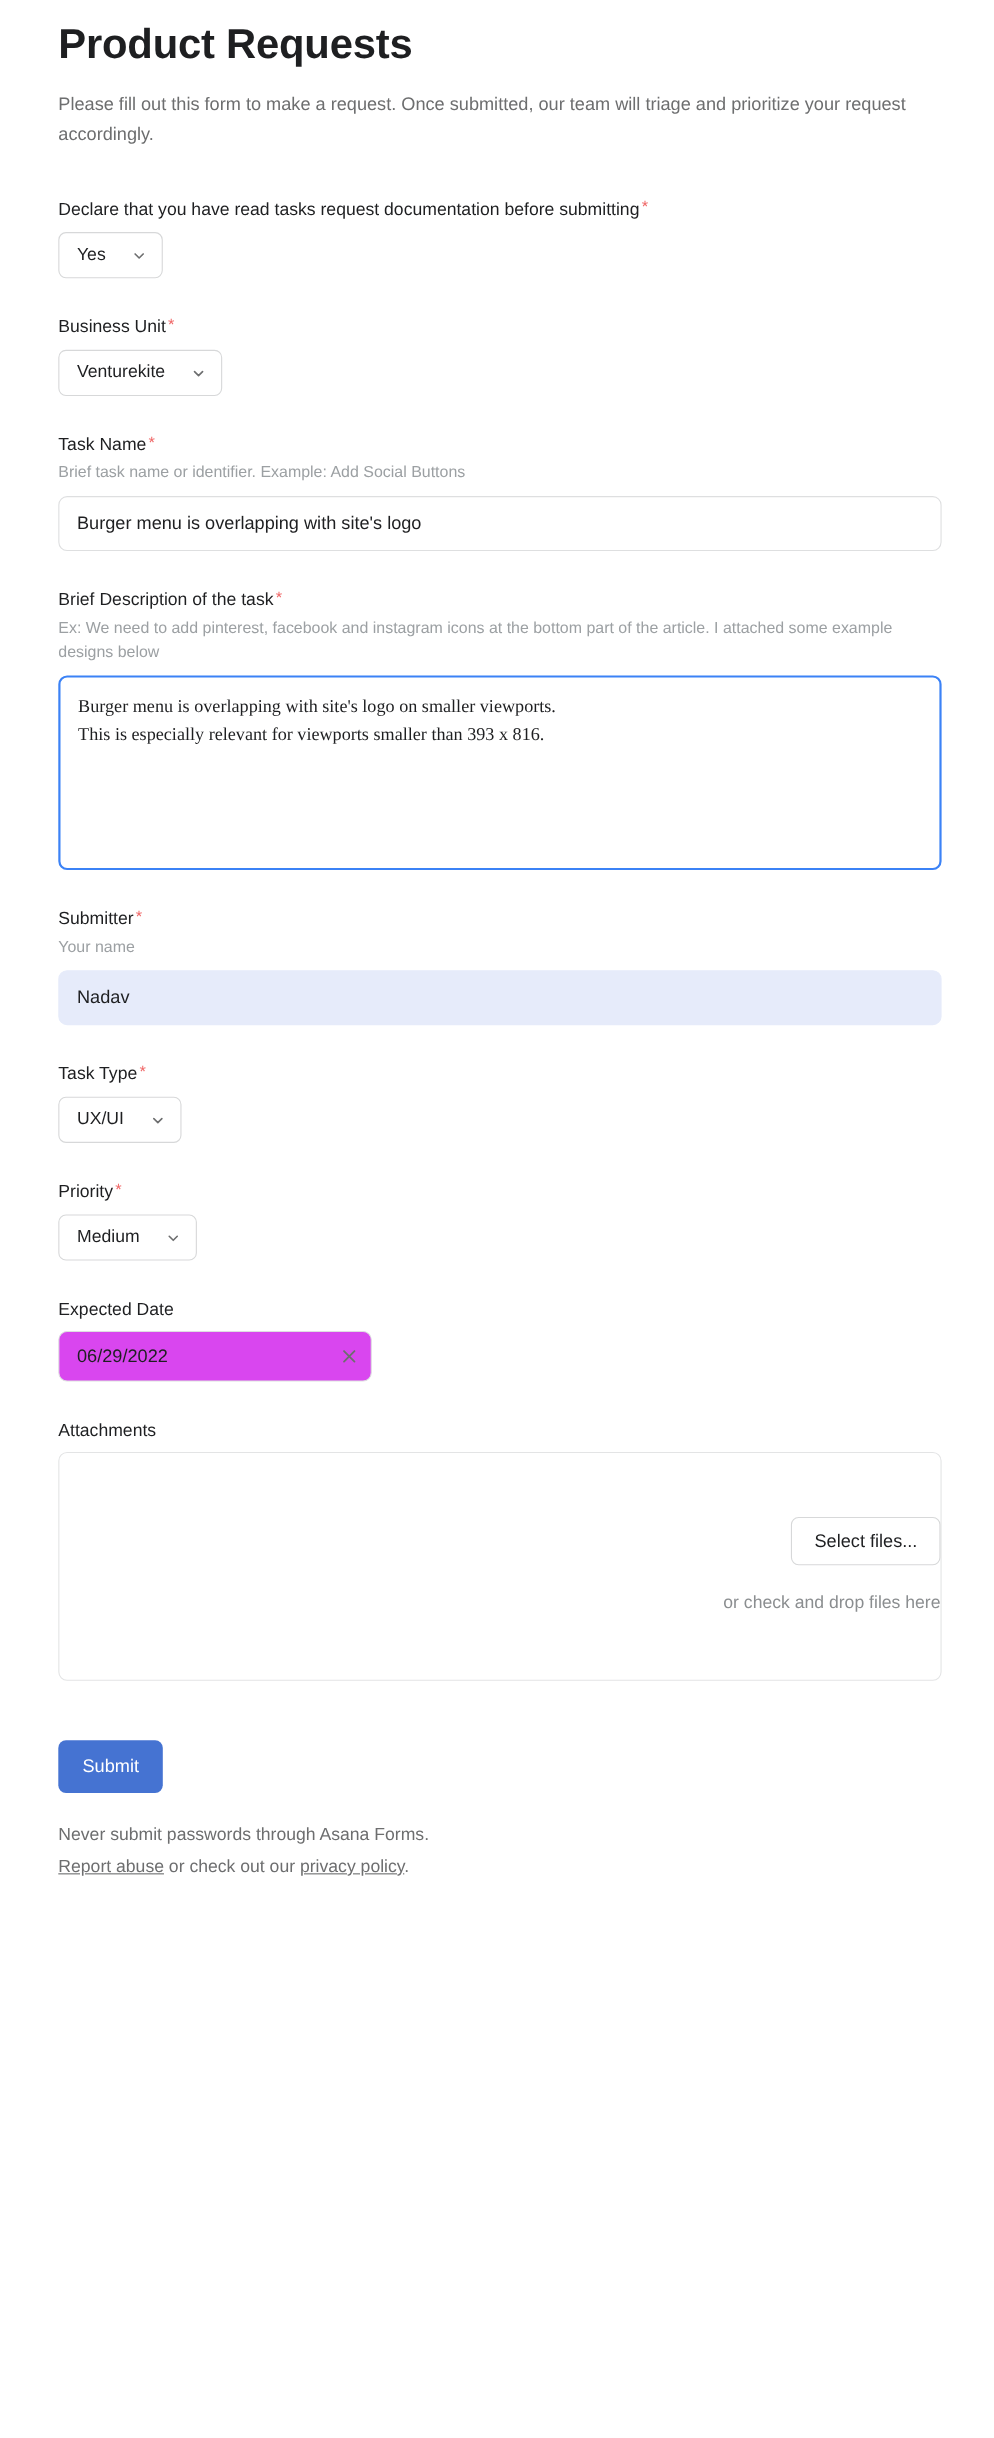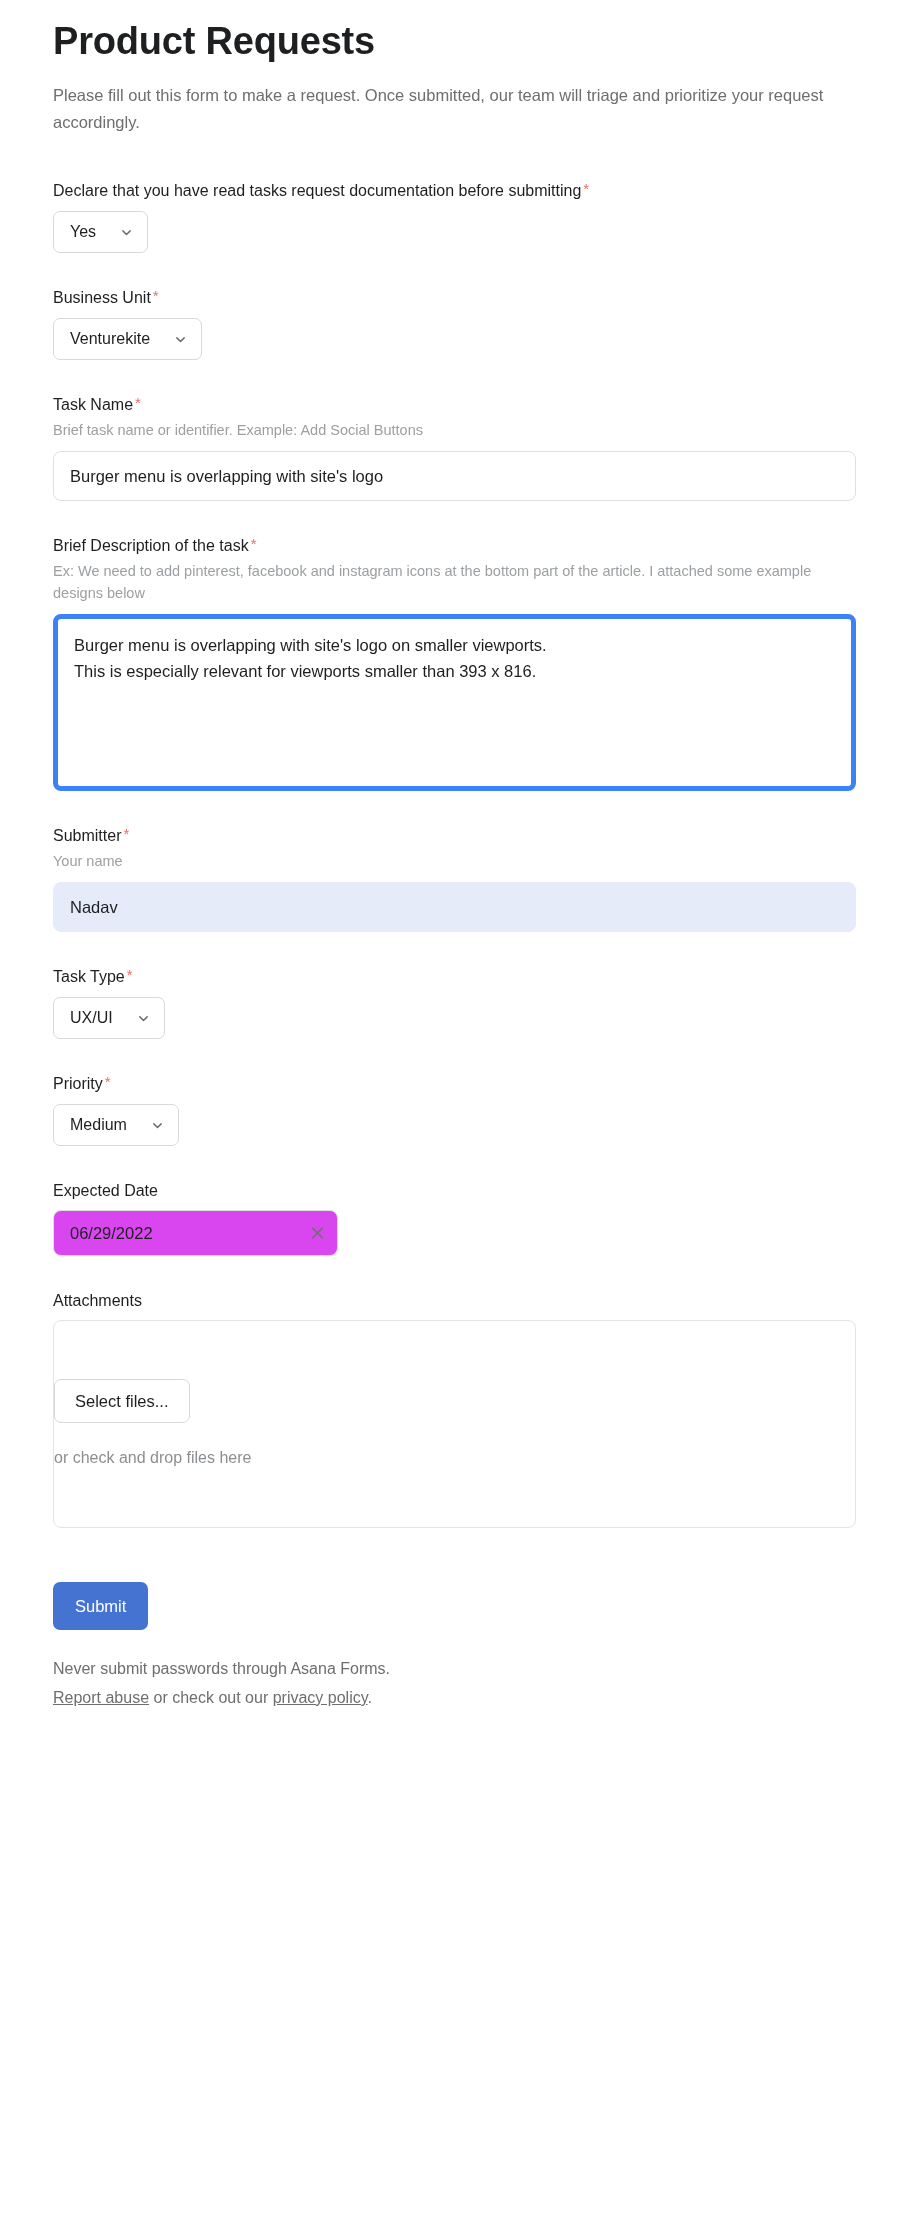--- a/index.html
+++ b/index.html
@@ -106,24 +106,24 @@
 
   .text-input.filled-blue {
     background: #e6ebfa;
     border-color: #e6ebfa;
   }
 
   
   .text-area {
     width: 803px;
     height: 177px;
-    border: 5px solid #3b82f6;
+    border: 2px solid #3b82f6;
     border-radius: 8px;
     background: #fff;
-    font-family: Liberation Sans, sans-serif;
+    font-family: Liberation Serif, serif;
     font-size: 16.5px;
     line-height: 26px;
     color: #1e1f21;
     padding: 13px 16px;
     outline: none;
     resize: none;
     display: block;
     overflow: hidden;
     white-space: pre-wrap;
   }
@@ -164,21 +164,21 @@
 
   
   .drop-zone {
     width: 803px;
     height: 208px;
     border: 1px solid #e3e4e5;
     border-radius: 8px;
     background: #fff;
     display: flex;
     flex-direction: column;
-    align-items: flex-start;
+    align-items: flex-end;
     justify-content: center;
     gap: 24px;
   }
   .select-files-btn {
     border: 1px solid #d7d8d9;
     border-radius: 7px;
     background: #fff;
     font-family: "Liberation Sans", sans-serif;
     font-size: 16.5px;
     color: #1e1f21;

